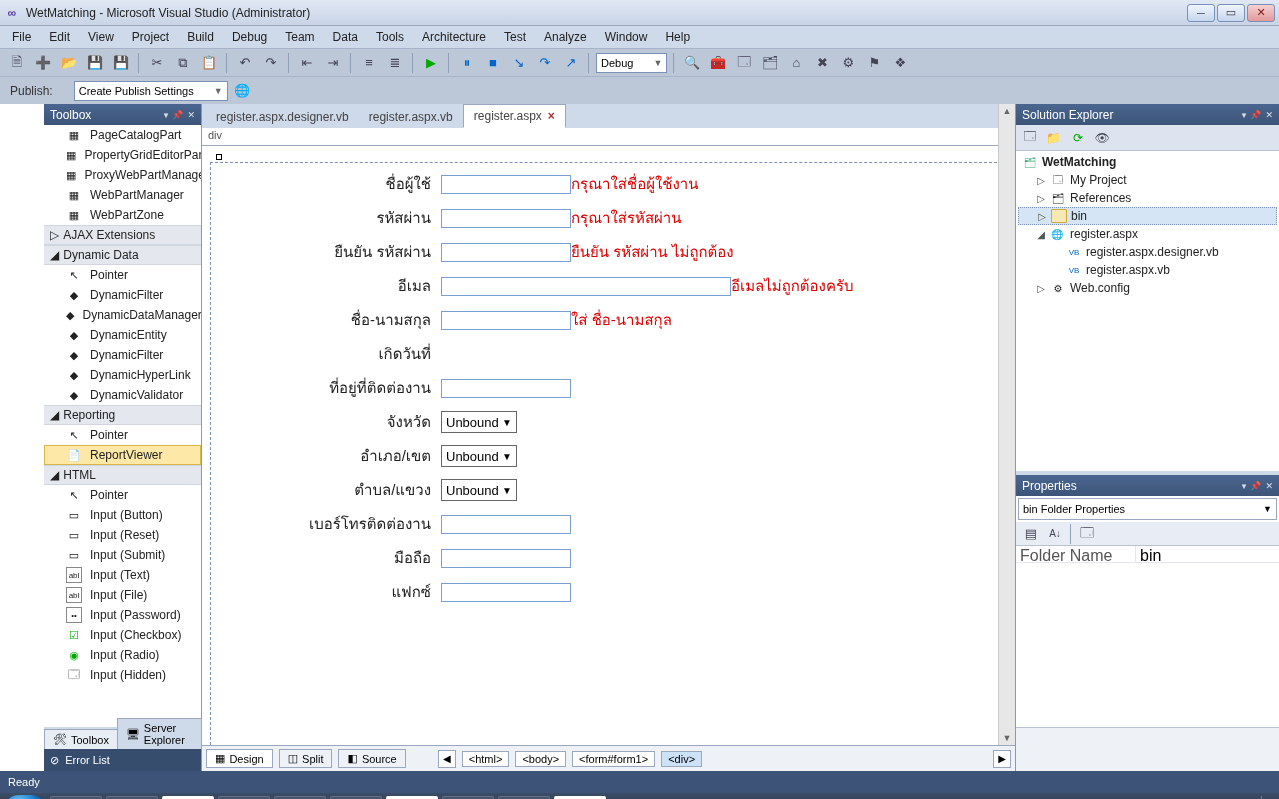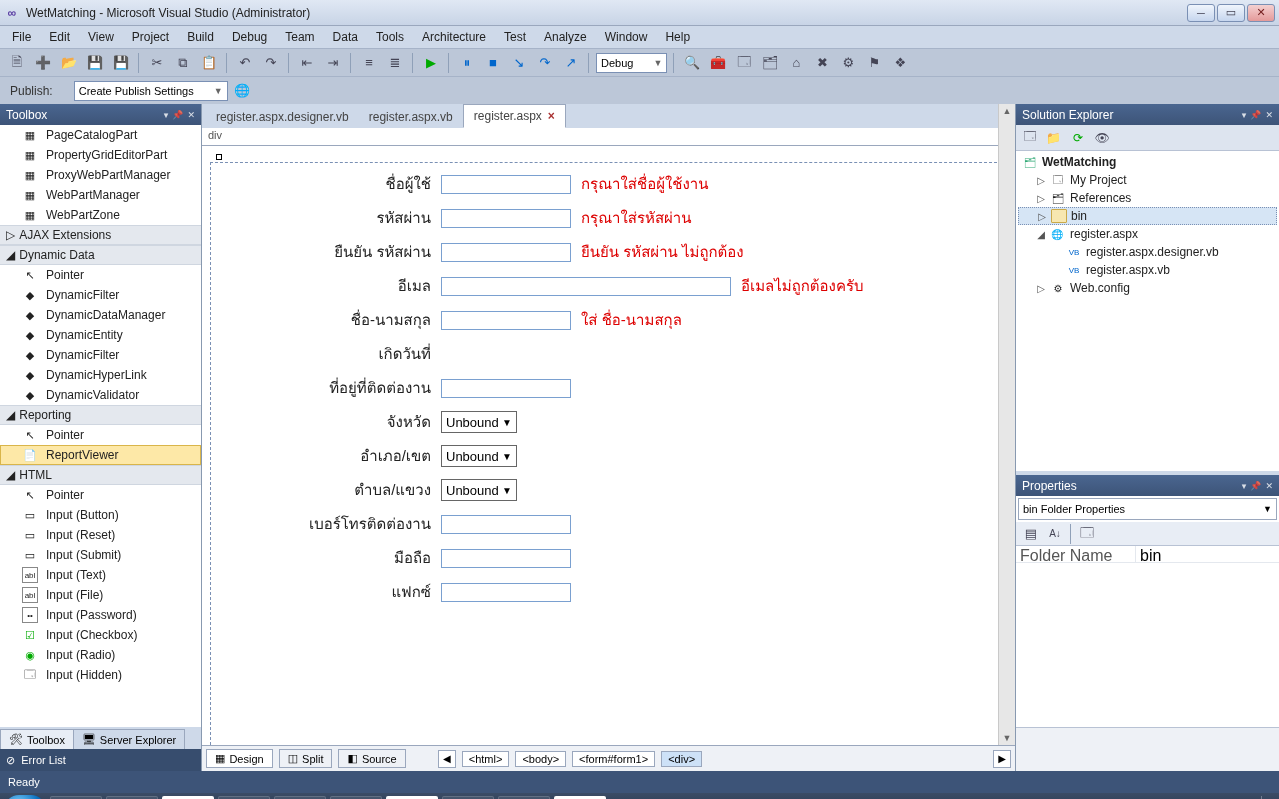--- a/index.html
+++ b/index.html
@@ -22,21 +22,21 @@
 .tb-btn { width: 22px; height: 22px; display:flex; align-items:center; justify-content:center; color:#445; font-size:13px; cursor:default; border-radius:2px; }
 .tb-sep { width: 2px; height: 20px; border-left: 1px solid #8fa0b8; margin: 0 2px; }
 .tb-combo { height: 20px; font-size: 11px; border:1px solid #7a90b4; background:#fff; padding:0 4px; display:flex; align-items:center; gap:20px; }
 .tb-combo .dd{font-size:9px;color:#666;}
 .publish-label{padding:0 4px;color:#333;}
 
 
 .main { display: flex; height: 667px; background:#293955; }
 
 
-.panel-left { width: 202px; background:#fff; border-right:1px solid #8899b0; display:flex; flex-direction:column; }
+.panel-left { width: 202px; background:#fff; border-right:1px solid #8899b0; display:flex; flex-direction:column;padding-left:44px; }
 .panel-header { height: 21px; background: linear-gradient(#4a6690,#3d5478); color:#fff; font-size:12px; display:flex; align-items:center; padding:0 6px; }
 .panel-header .ph-btns{margin-left:auto;display:flex;gap:4px;font-size:9px;opacity:.8;}
 .toolbox-body { flex:1; overflow:hidden; background:#fff; font-size:12px; color:#222;}
 .toolbox-body .cat{background:#e4e8ee; padding:2px 6px; font-weight:normal; display:flex; align-items:center; gap:4px; border-top:1px solid #cfd6e0; border-bottom:1px solid #cfd6e0;}
 .toolbox-body .item{padding:2px 6px 2px 22px; display:flex; align-items:center; gap:8px; height:20px;}
 .toolbox-body .item.selected{background:#fde8a7; border:1px solid #d9b54a; padding:1px 5px 1px 21px;}
 .toolbox-body .item .ico{width:16px;height:16px;display:flex;align-items:center;justify-content:center;font-size:11px;}
 .panel-tabs-bottom{height:22px;background:#ced9e9;display:flex;align-items:flex-end;}
 .panel-tabs-bottom .tab{padding:3px 8px;font-size:11px;background:#e8edf5;border:1px solid #9aa7bd;border-bottom:none;margin-right:-1px;display:flex;align-items:center;gap:4px;}
 .panel-tabs-bottom .tab.inactive{background:#ced9e9;}
@@ -48,21 +48,21 @@
 .doc-tabs .doc-tab{padding:4px 10px;font-size:12px;background:#ced9e9;color:#444;cursor:default;}
 .doc-tabs .doc-tab.active{background:#fff;border:1px solid #9aa7bd;border-bottom:1px solid #fff;display:flex;align-items:center;gap:6px;}
 .doc-tabs .doc-tab.active .x{color:#a33;font-weight:bold;}
 .doc-tabs .tab-dd{margin-left:auto;padding:4px 8px;color:#445;}
 .tagbar{height:18px;background:#fff;border-bottom:1px solid #9aa7bd;font-size:11px;color:#555;padding:1px 6px;}
 .designer-surface{flex:1;background:#fff;padding:8px;overflow:auto;position:relative;}
 .design-handle{margin-left:6px;}
 .form-grid{border:1px dashed #7a90b4; padding:4px 8px 260px 8px;}
 .form-row{display:flex;align-items:center;height:34px;}
 .form-row .lbl{width:222px;text-align:right;padding-right:10px;font-size:15px;color:#222;}
-.form-row .ctl{display:flex;align-items:center;gap:10px;}
+.form-row .ctl{display:flex;align-items:center;}
 .form-row .txt{width:130px;height:19px;border:1px solid #7aa0d0;background:#fff;}
 .form-row .txt.wide{width:290px;}
 .form-row .err{color:#d00;font-size:15px;white-space:nowrap;}
 .form-row .dd{width:76px;height:22px;border:1px solid #666;display:flex;align-items:center;padding:0 4px;justify-content:space-between;font-size:13px;}
 
 .design-bottom{height:26px;border-top:1px solid #9aa7bd;display:flex;align-items:center;background:#eef1f6;padding:0 4px;gap:6px;}
 .view-tab{border:1px solid #9aa7bd;padding:2px 8px;font-size:11px;display:flex;align-items:center;gap:4px;background:#fff;}
 .view-tab.inactive{background:#eef1f6;}
 .path-chip{border:1px solid #9aa7bd;padding:1px 6px;font-size:11px;background:#fff;}
 .path-chip.sel{background:#cde1f7;}

